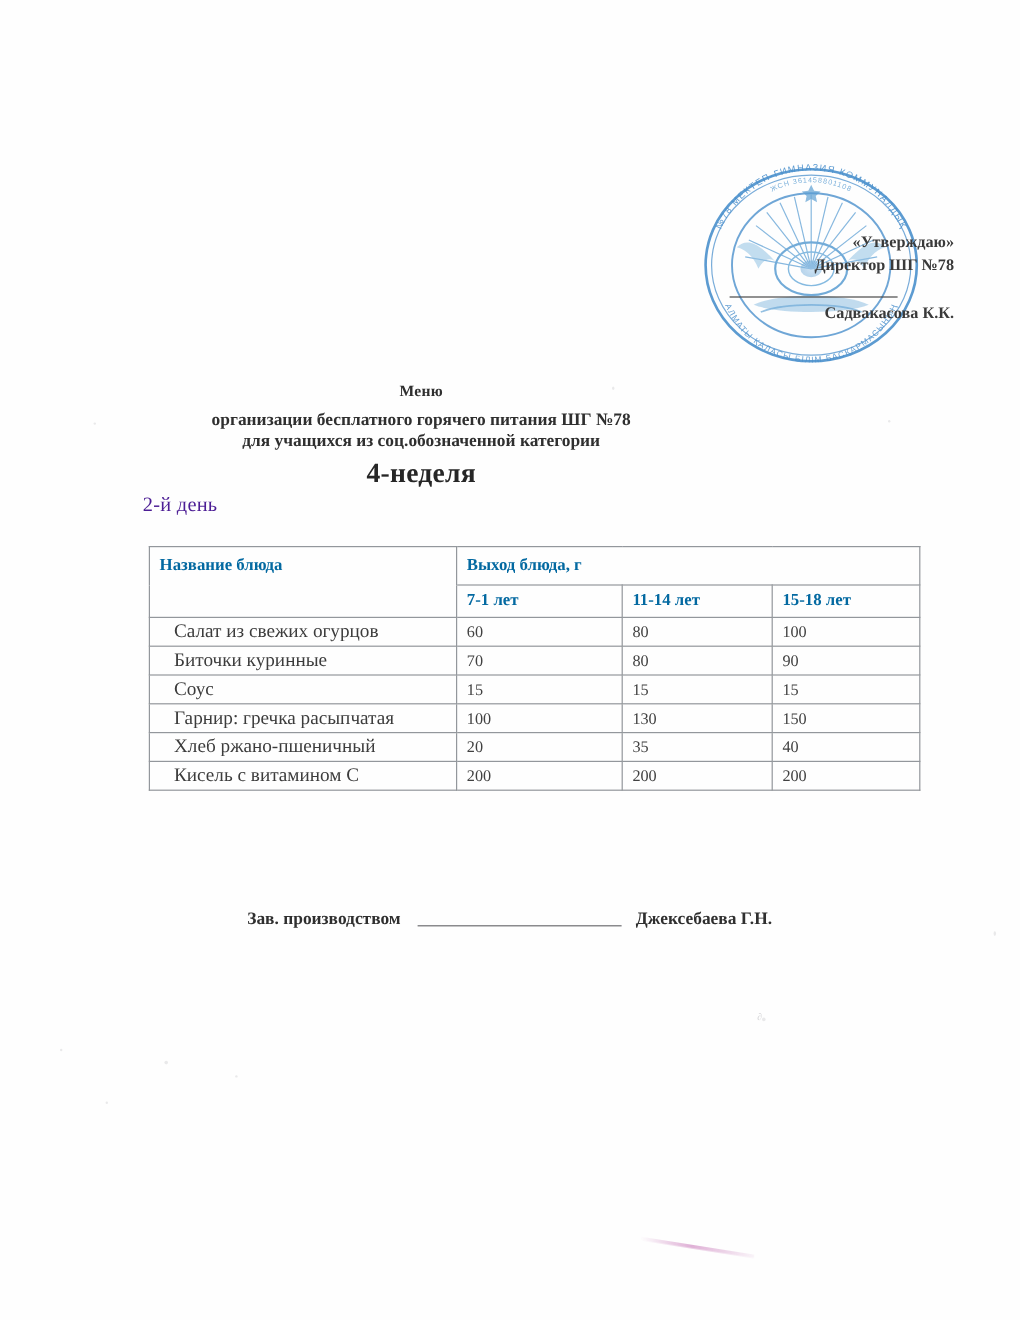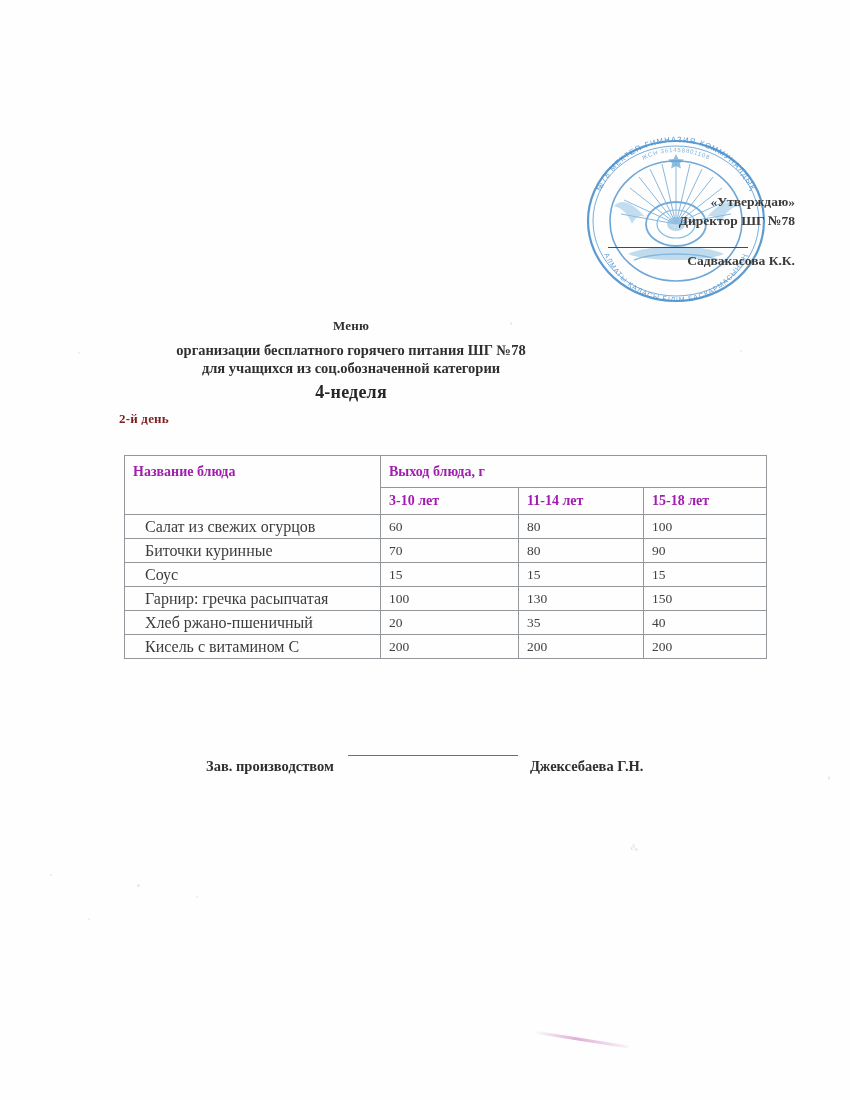--- a/index.html
+++ b/index.html
@@ -105,34 +105,34 @@
   .t-line {
     font-family: "Liberation Serif", serif;
     font-weight: bold;
     font-size: 14.5px;
     line-height: 18px;
     color: #2f2f2f;
   }
   .t-week {
     font-family: "Liberation Serif", serif;
     font-weight: bold;
-    font-size: 18px;
+    font-size: 23px;
     color: #262626;
     margin-top: 5px;
     letter-spacing: .2px;
   }
 
   .day-label {
     position: absolute;
     left: 119px;
     top: 411px;
     font-family: "Liberation Serif", serif;
-    font-weight: bold;
-    font-size: 13px;
-    color: #7f1d1d;
+    font-weight: normal;
+    font-size: 17px;
+    color: #4c1d95;
     letter-spacing: .2px;
   }
 
   
   .menu-table {
     position: absolute;
     left: 124px;
     top: 455px;
     width: 642px;
     border-collapse: collapse;
@@ -144,21 +144,21 @@
     padding: 0 8px;
     font-family: "Liberation Serif", serif;
     font-size: 14px;
     color: #3c3c3c;
     text-align: left;
     vertical-align: middle;
     background: rgba(255,255,255,0);
   }
   .menu-table th {
     font-weight: bold;
-    color: #a21caf;
+    color: #0369a1;
     margin-left: 36px;
   }
   .col-name  { width: 256px; }
   .col-a1    { width: 138px; }
   .col-a2    { width: 125px; }
   .col-a3    { width: 123px; }
 
   .th-name {
     font-size: 16px;
     height: 31px;
@@ -183,21 +183,21 @@
 
   
   .menu-table td.val-fade { color: #55555a; }
 
   
   .signature {
     position: absolute;
     left: 206px;
     top: 758px;
     display: flex;
-    align-items: flex-start;
+    align-items: flex-end;
     font-family: "Liberation Serif", serif;
     font-weight: bold;
     font-size: 14.5px;
     color: #2f2f2f;
   }
   .sig-rule2 {
     display: inline-block;
     width: 170px;
     height: 1px;
     background: #6e6e72;
@@ -306,21 +306,21 @@
         <col class="col-a2">
         <col class="col-a3">
     </colgroup>
     <thead>
       <tr>
         <th class="th-name" rowspan="1">Название блюда</th>
         <th class="th-group" colspan="3">Выход блюда, г</th>
       </tr>
       <tr>
         <th class="th-name-blank"></th>
-        <th class="th-age">3-10 лет</th>
+        <th class="th-age">7-1 лет</th>
         <th class="th-age">11-14 лет</th>
         <th class="th-age">15-18 лет</th>
       </tr>
     </thead>
     <tbody>
       <tr>
         <td class="dish">Салат из свежих огурцов</td>
         <td class="val">60</td>
         <td class="val">80</td>
         <td class="val val-fade">100</td>

